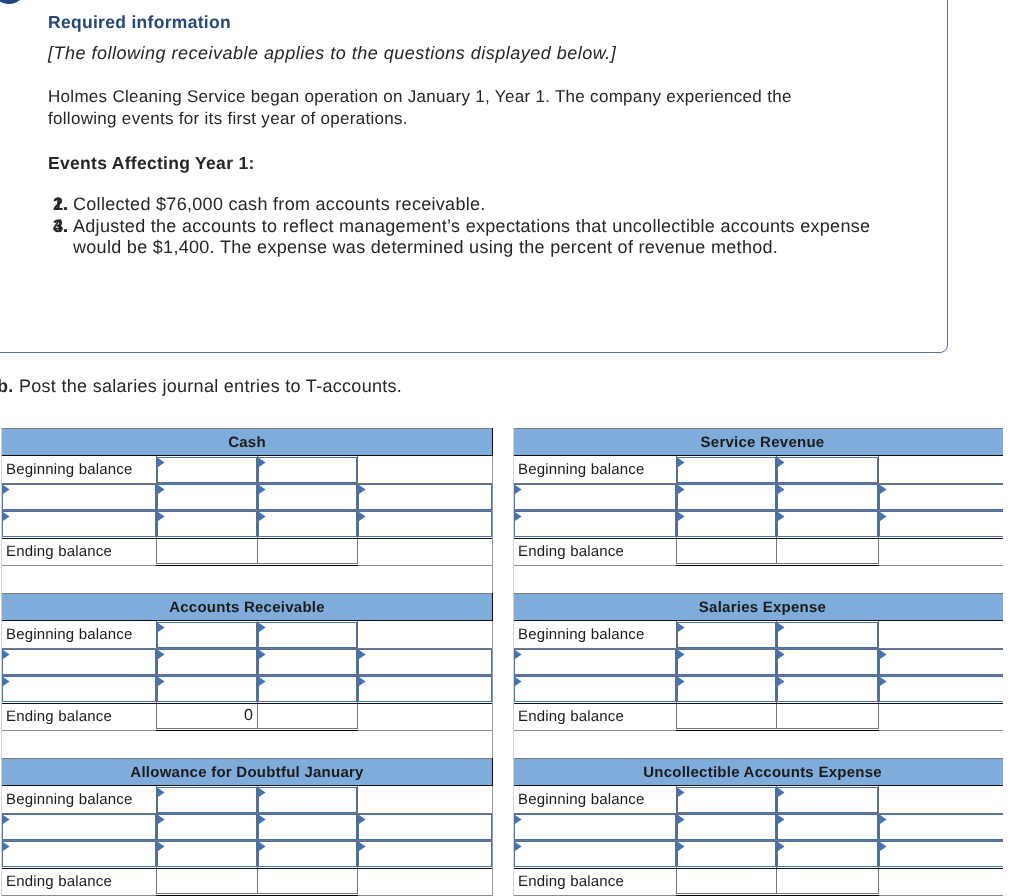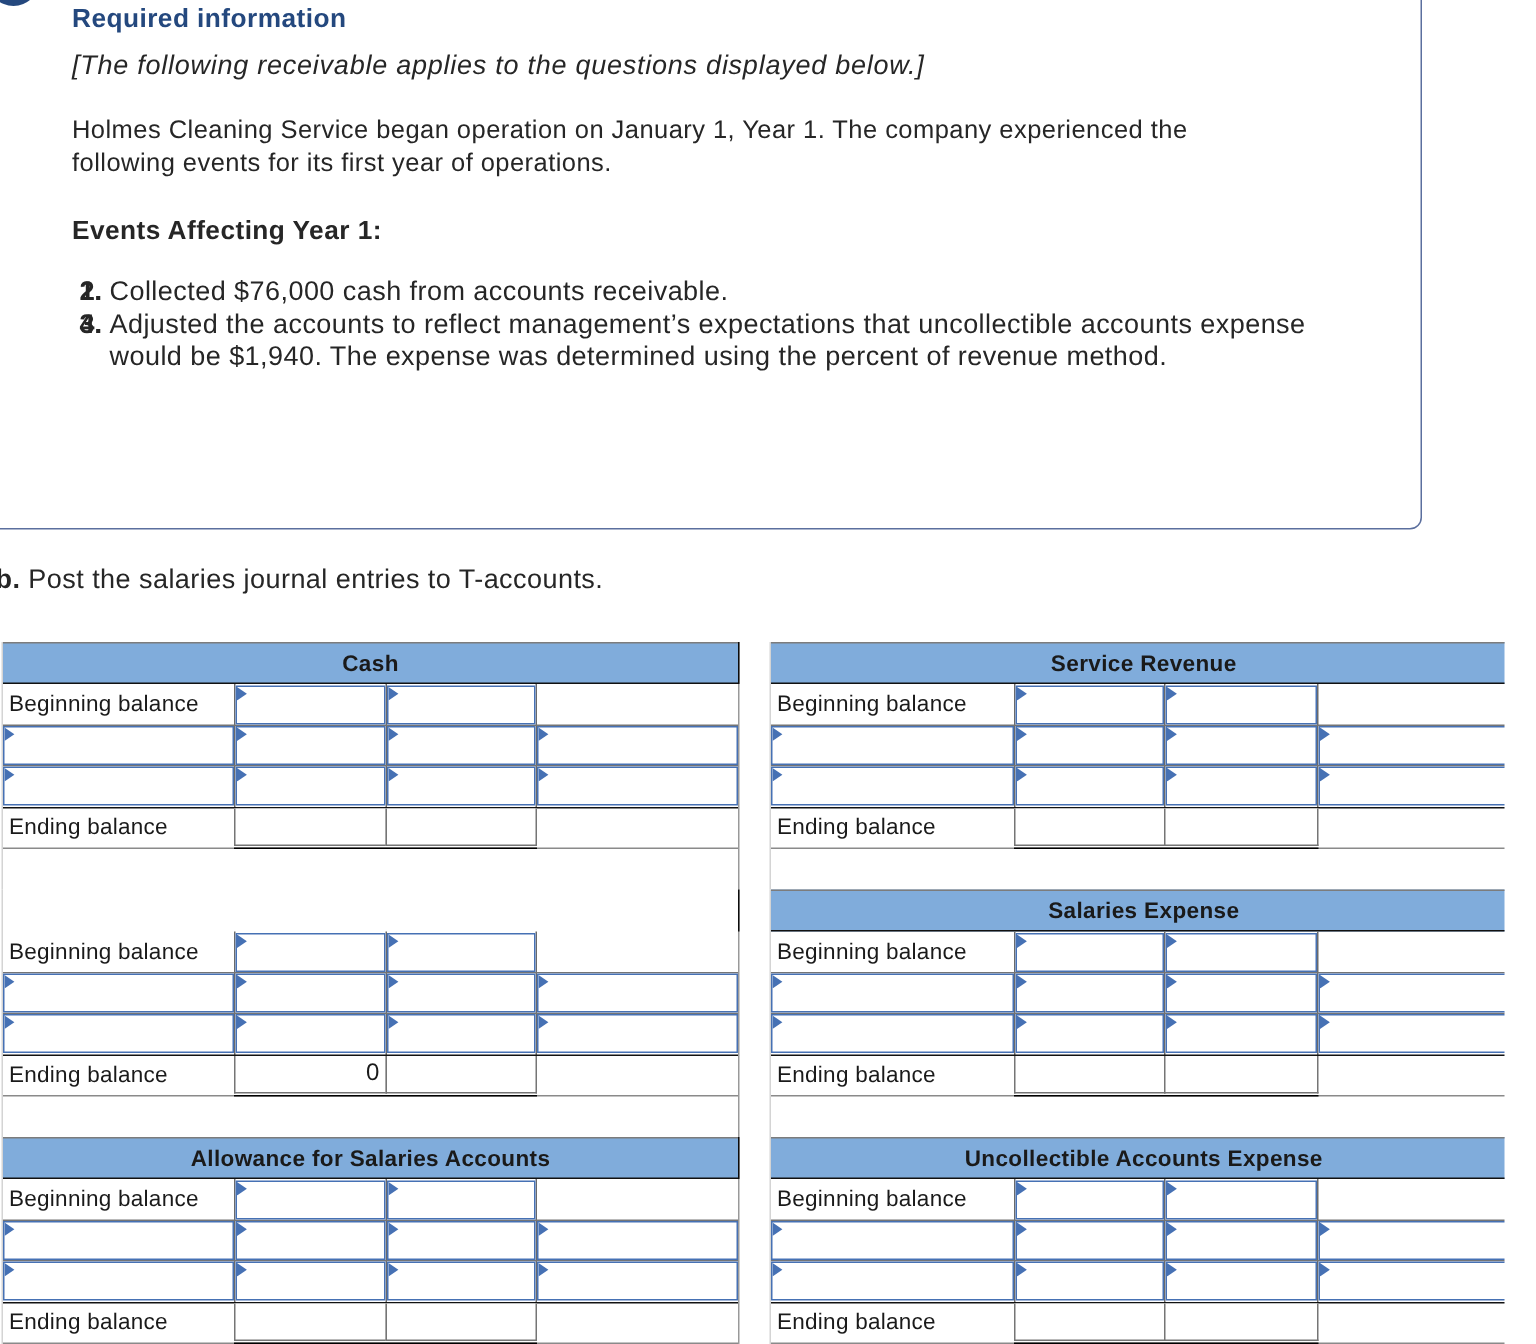--- a/index.html
+++ b/index.html
@@ -9,21 +9,21 @@
        -webkit-font-smoothing:antialiased;
        text-rendering:geometricPrecision;}
   .page{position:relative;width:1024px;height:896px;}
 
   
   .req-box{position:absolute;left:-12px;top:-44px;width:960px;height:397px;
            border:1px solid #5b6f9e;border-radius:8px;box-sizing:border-box;
            background:#fff;}
   .req-badge{position:absolute;left:-8px;top:-30px;width:34px;height:34px;
              border-radius:50%;background:#24487e;z-index:3;}
-  .req-inner{position:absolute;left:48px;top:5px;width:880px;z-index:2;}
+  .req-inner{position:absolute;left:48px;top:15px;width:880px;z-index:2;}
   .req-heading{color:#24487e;font-weight:bold;font-size:17.5px;
                letter-spacing:0.3px;line-height:14px;}
   .req-note{font-style:italic;font-size:18px;color:#262626;
             letter-spacing:0.5px;line-height:14px;margin-top:16.5px;}
   .req-intro{font-size:17px;color:#262626;letter-spacing:0.3px;
              line-height:21.5px;margin-top:26.5px;width:800px;}
   .req-events-h{font-size:17.5px;font-weight:bold;color:#262626;
                 letter-spacing:0.3px;line-height:14px;margin-top:27px;}
   ol.events{margin:24px 0 0 0;padding:0;list-style:none;}
   ol.events li{font-size:18px;color:#262626;line-height:21.5px;
@@ -76,21 +76,21 @@
   <div class="req-badge"></div>
   <div class="req-inner">
       <div class="req-heading">Required information</div>
       <div class="req-note">[The following receivable applies to the questions displayed below.]</div>
       <div class="req-intro">Holmes Cleaning Service began operation on January 1, Year 1. The company experienced the following events for its first year of operations.</div>
       <div class="req-events-h">Events Affecting Year 1:</div>
       <ol class="events">
         <li><span class="num">1.</span></li>
         <li><span class="num">2.</span><span>Collected $76,000 cash from accounts receivable.</span></li>
         <li><span class="num">3.</span></li>
-        <li><span class="num">4.</span><span>Adjusted the accounts to reflect management’s expectations that uncollectible accounts expense would be $1,940. The expense was determined using the percent of revenue method.</span></li>
+        <li><span class="num">4.</span><span>Adjusted the accounts to reflect management’s expectations that uncollectible accounts expense would be $1,400. The expense was determined using the percent of revenue method.</span></li>
       </ol>
   </div>
 
   <div class="qline">
     <span class="qlab">b.</span><span> Post the salaries journal entries to T-accounts.</span>
   </div>
 
   <div class="taccs">
       <div class="tacc" style="left: 1px; top: 428px; width: 492px;">
         <div class="rail" style="left:0px"></div>
@@ -270,20 +270,21 @@
           <span class="val"></span>
         </div>
         <div class="inp plain" style="left:263px;top:111px;width:103px;height:25px">
           <span class="val"></span>
         </div>
         <div class="uline" style="left:163px;top:137px;width:203px"></div>
       </div>
       <div class="tacc" style="left: 1px; top: 593px; width: 492px;">
         <div class="rail" style="left:0px"></div>
         <div class="rail" style="left:491px;background:#999999"></div>
+        <div class="thdr" style="left:1px;width:490px"><span>Accounts Receivable</span></div>
         <div class="hdr-edge" style="left:491px"></div>
         <div class="vrail" style="left:155px;top:28px;height:83px"></div>
         <div class="vrail" style="left:256px;top:28px;height:83px"></div>
         <div class="vrail" style="left:356px;top:28px;height:83px"></div>
         <div class="hline" style="left:1px;top:55px;width:490px;background:#757575"></div>
         <div class="hline" style="left:1px;top:82px;width:490px;background:#757575"></div>
         <div class="hline" style="left:1px;top:110px;width:490px;background:#121212"></div>
         <div class="hline" style="left:1px;top:137px;width:490px;background:#8a8a8a"></div>
         <div class="lbl" style="left:5px;top:33px">Beginning balance</div>
         <div class="inp" style="left:156px;top:29px;width:100px">
@@ -451,21 +452,21 @@
           <span class="val"></span>
         </div>
         <div class="inp plain" style="left:263px;top:111px;width:103px;height:25px">
           <span class="val"></span>
         </div>
         <div class="uline" style="left:163px;top:137px;width:203px"></div>
       </div>
       <div class="tacc" style="left: 1px; top: 758px; width: 492px;">
         <div class="rail" style="left:0px"></div>
         <div class="rail" style="left:491px;background:#999999"></div>
-        <div class="thdr" style="left:1px;width:490px"><span>Allowance for Salaries Accounts</span></div>
+        <div class="thdr" style="left:1px;width:490px"><span>Allowance for Doubtful January</span></div>
         <div class="hdr-edge" style="left:491px"></div>
         <div class="vrail" style="left:155px;top:28px;height:83px"></div>
         <div class="vrail" style="left:256px;top:28px;height:83px"></div>
         <div class="vrail" style="left:356px;top:28px;height:83px"></div>
         <div class="hline" style="left:1px;top:55px;width:490px;background:#757575"></div>
         <div class="hline" style="left:1px;top:82px;width:490px;background:#757575"></div>
         <div class="hline" style="left:1px;top:110px;width:490px;background:#121212"></div>
         <div class="hline" style="left:1px;top:137px;width:490px;background:#8a8a8a"></div>
         <div class="lbl" style="left:5px;top:33px">Beginning balance</div>
         <div class="inp" style="left:156px;top:29px;width:100px">

